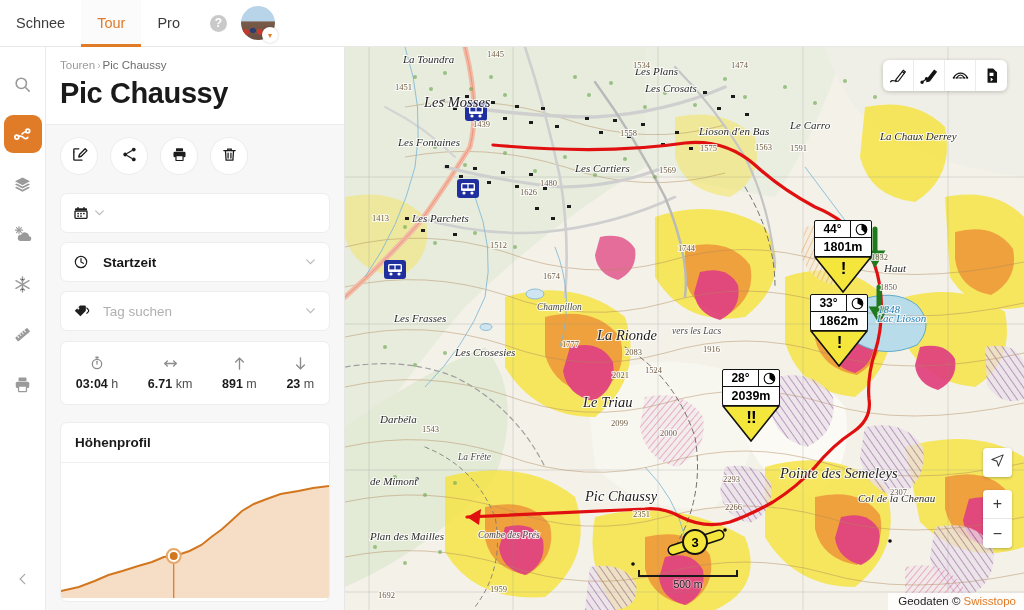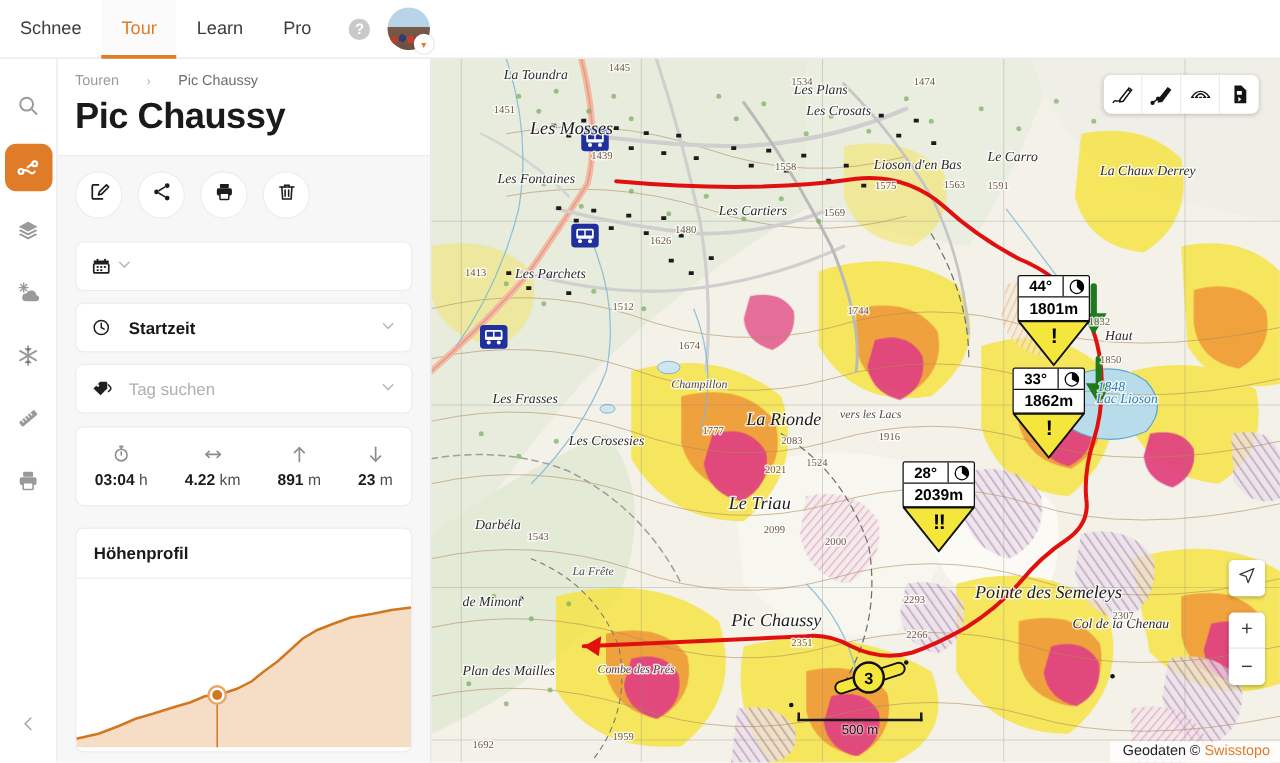--- a/index.html
+++ b/index.html
@@ -82,21 +82,21 @@
     color: #a5a5a5; cursor: pointer;
   }
 
   
   .panel {
     position: absolute; top: 47px; left: 46px; width: 299px; height: 563px;
     background: #f7f7f7; border-right: 1px solid #e6e6e6; z-index: 20;
     overflow: hidden;
   }
   .panel-head { background: #fff; padding: 12px 14px 14px 14px; }
-  .crumb { font-size: 11.5px; color: #9b9b9b; display: flex; align-items: center; gap: 22px; }
+  .crumb { font-size: 11.5px; color: #9b9b9b; display: flex; align-items: center; gap: 2px; }
   .crumb .sep { font-size: 10px; color: #b5b5b5; }
   .crumb .cur { color: #6d6d6d; }
   .crumb a { color: #9b9b9b; text-decoration: none; cursor: pointer; }
   .page-title { font-size: 29px; font-weight: 700; margin-top: 6px; letter-spacing: -0.4px; }
 
   .actions {
     background: #f7f7f7; display: flex; gap: 12px; padding: 12px 14px 14px 14px;
     border-top: 1px solid #ececec;
   }
   .act-btn {
@@ -220,21 +220,20 @@
 </style>
 </head>
 <body>
 
 <div id="app">
 
   <div class="topbar">
     <div class="nav">
       <div class="nav-item">Schnee</div>
       <div class="nav-item active">Tour</div>
-      <div class="nav-item">Learn</div>
       <div class="nav-item">Pro</div>
       <div class="help-icon">?</div>
       <div class="avatar-wrap">
         <div class="avatar">
             <div class="people"></div>
           </div>
         <div class="avatar-badge">▾</div>
       </div>
     </div>
   </div>
@@ -443,21 +442,21 @@
         <div class="s-val"><b>03:04</b> <span>h</span></div>
       </div>
       <div class="stat">
         <div class="s-ico">
           <svg width="17" height="17" viewBox="0 0 24 24" fill="none" stroke="currentColor" stroke-width="1.9" stroke-linecap="round" stroke-linejoin="round">
               <line x1="4" y1="12" x2="20" y2="12"></line>
               <polyline points="7.5 8.5 4 12 7.5 15.5"></polyline>
               <polyline points="16.5 8.5 20 12 16.5 15.5"></polyline>
             </svg>
         </div>
-        <div class="s-val"><b>4.22</b> <span>km</span></div>
+        <div class="s-val"><b>6.71</b> <span>km</span></div>
       </div>
       <div class="stat">
         <div class="s-ico">
           <svg width="17" height="17" viewBox="0 0 24 24" fill="none" stroke="currentColor" stroke-width="1.9" stroke-linecap="round" stroke-linejoin="round">
               <line x1="12" y1="20" x2="12" y2="4.5"></line>
               <polyline points="6.5 10 12 4.5 17.5 10"></polyline>
             </svg>
         </div>
         <div class="s-val"><b>891</b> <span>m</span></div>
       </div>

